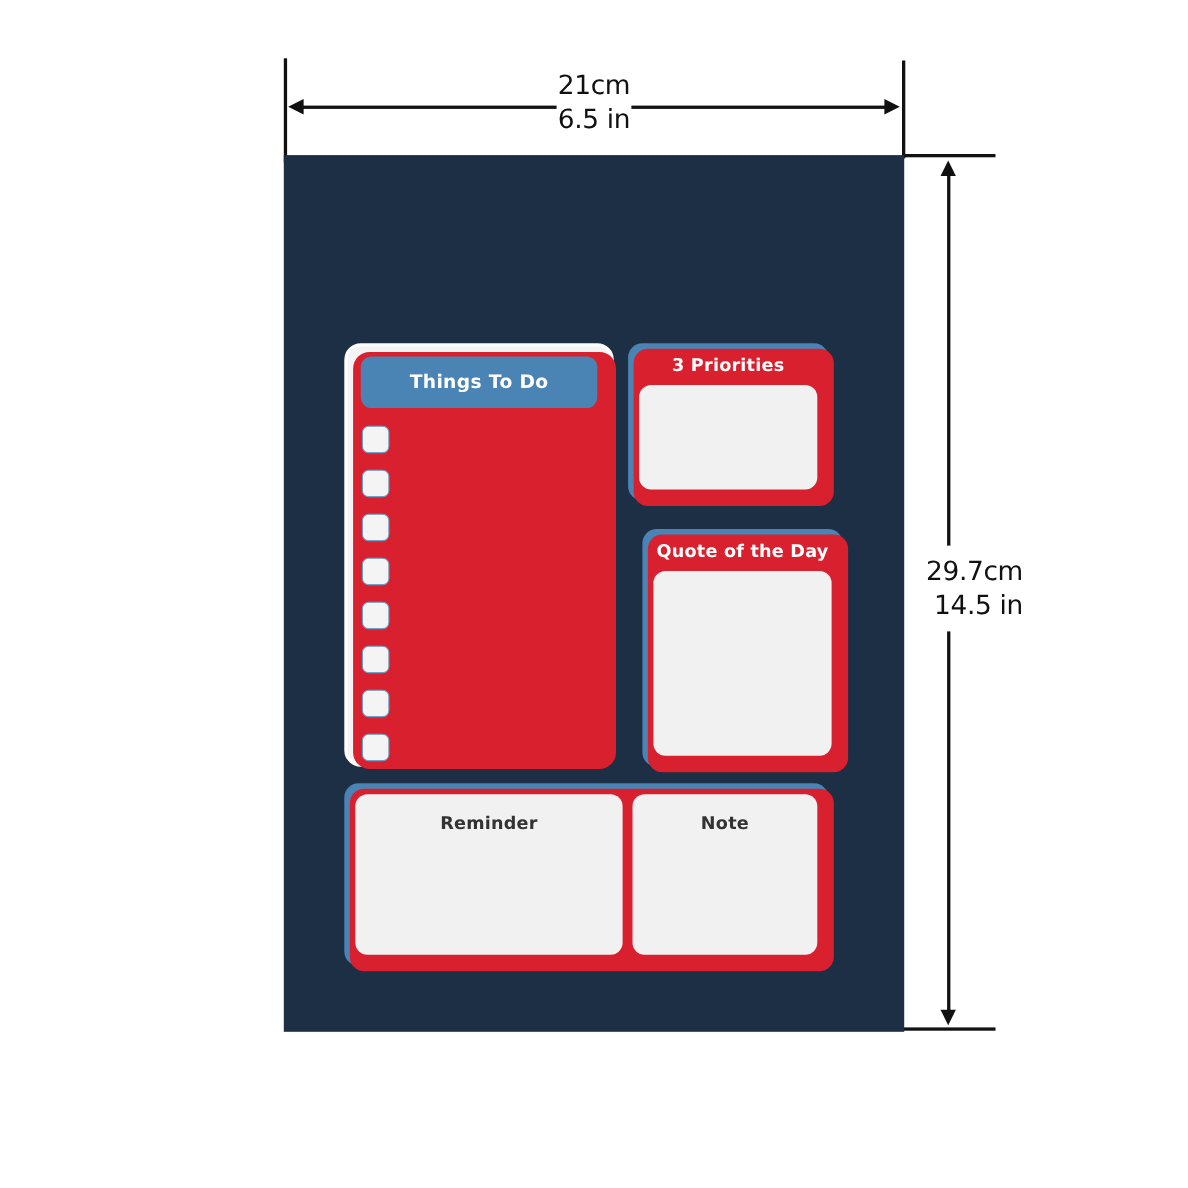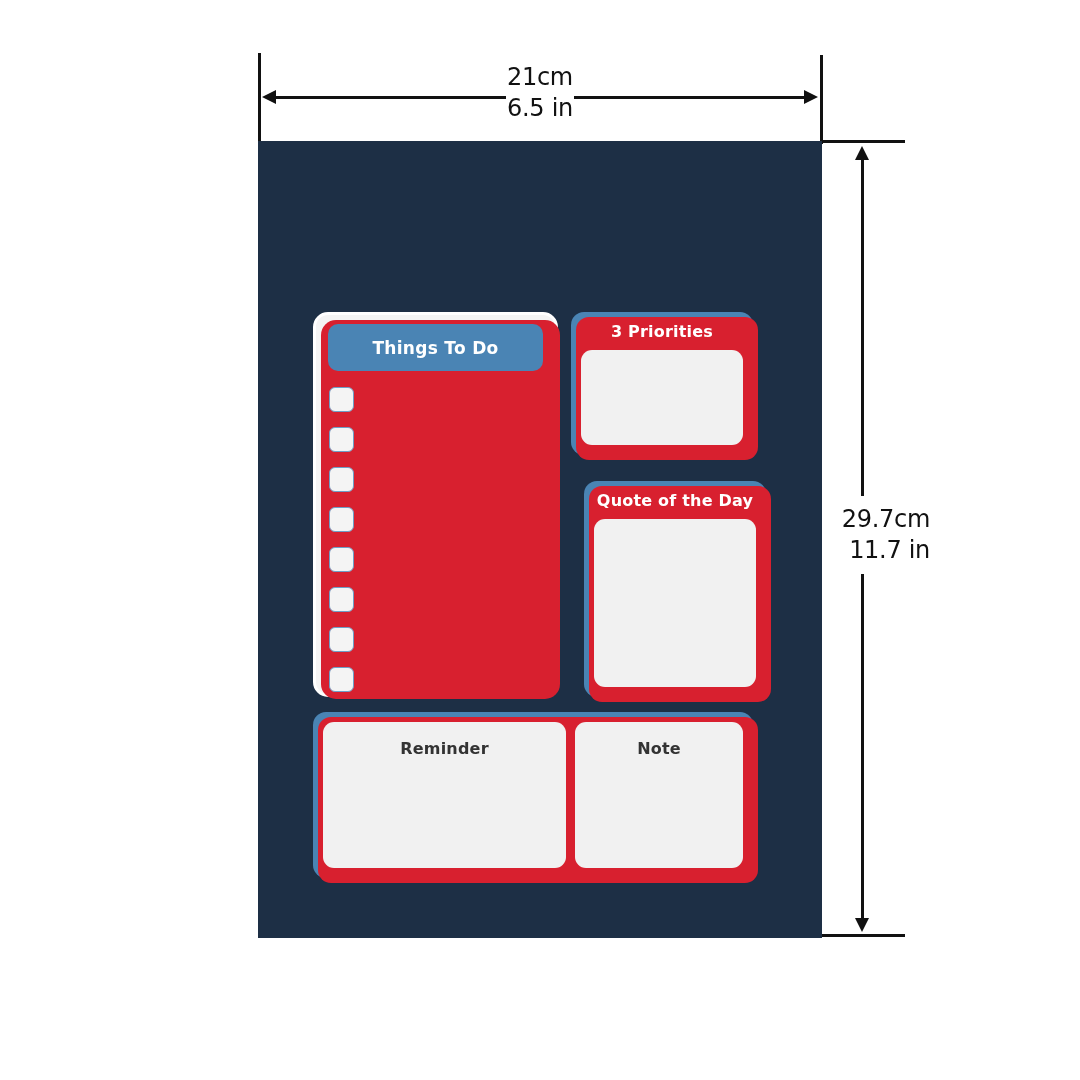--- a/index.html
+++ b/index.html
@@ -283,21 +283,21 @@
   <div class="head-b"></div>
 </div>
 
 <div class="dim-label dim-label-width">
   <span class="ln">21cm</span>
   <span class="ln">6.5 in</span>
 </div>
 
 <div class="dim-label dim-label-height">
   <span class="ln">29.7cm</span>
-  <span class="ln">11.7 in</span>
+  <span class="ln">14.5 in</span>
 </div>
 
 <div class="page">
 
 
   <div class="todo-card shadowed">
     <div class="todo-head">
       <div class="todo-head-label">Things To Do</div>
     </div>
     <div class="todo-list">

